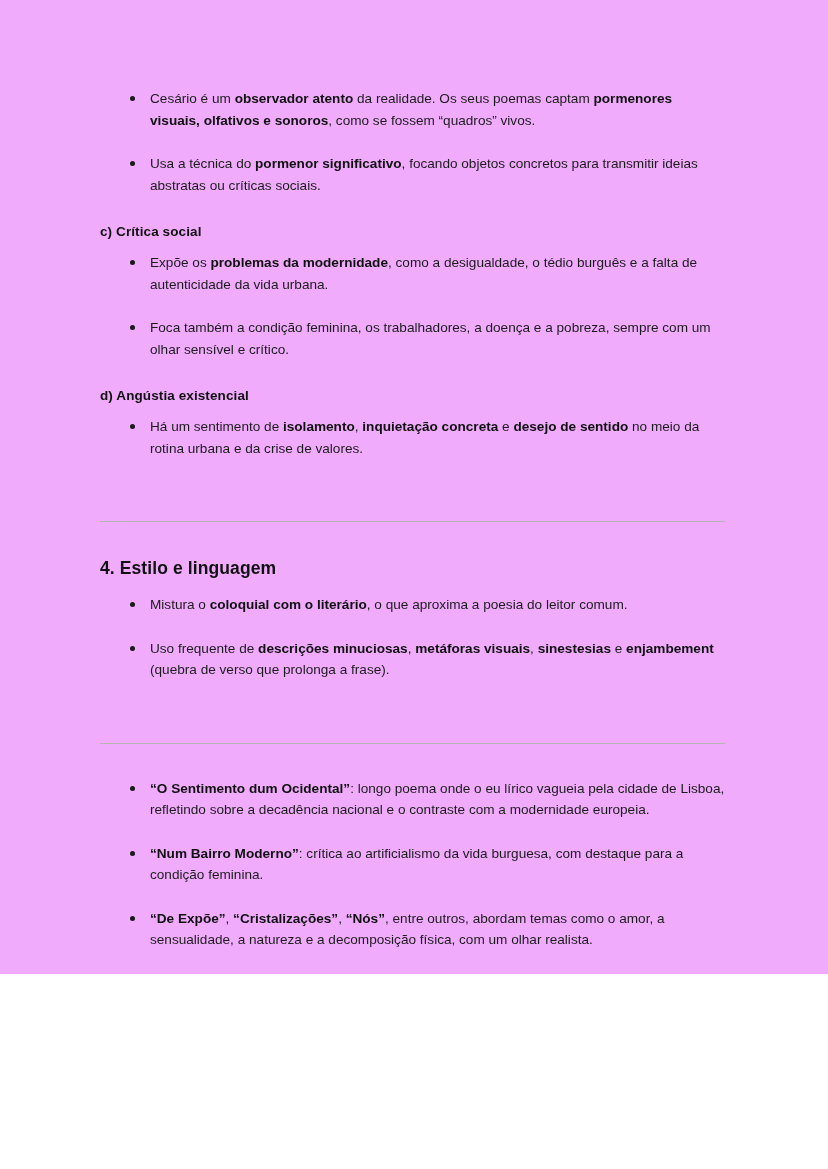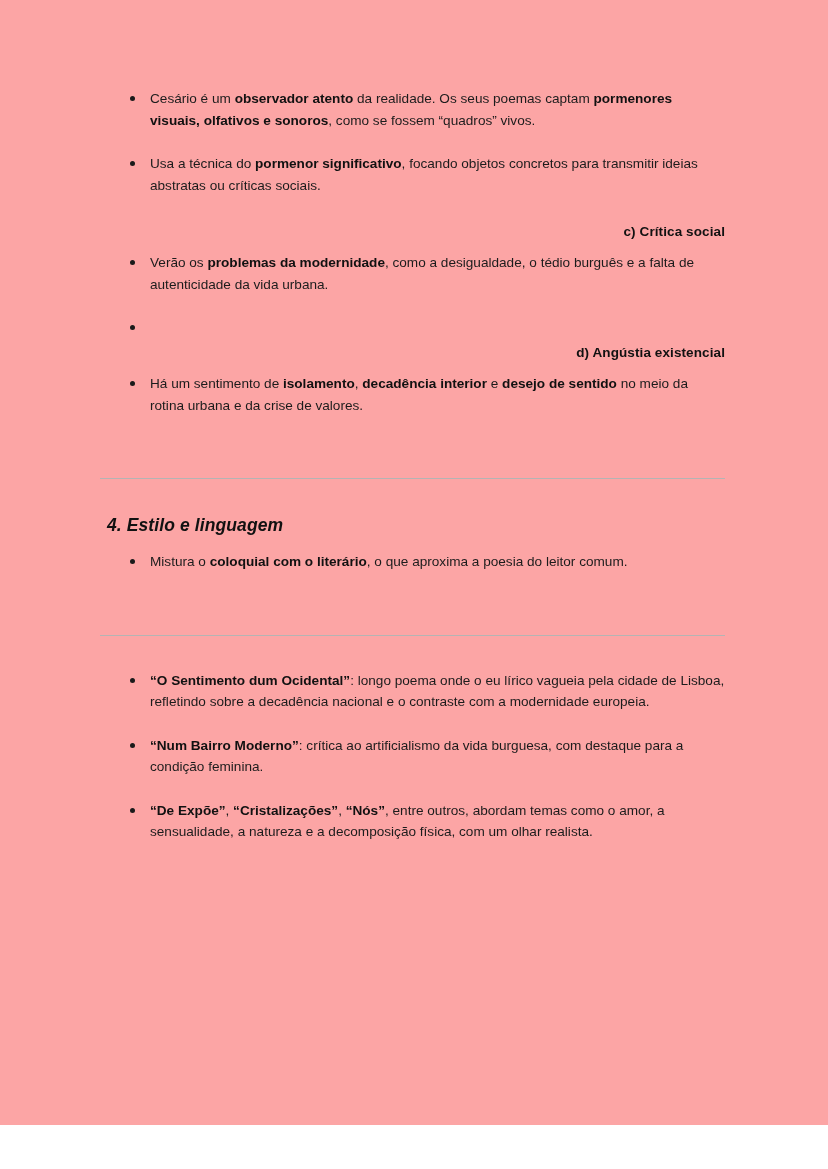--- a/index.html
+++ b/index.html
@@ -12,47 +12,45 @@
     width: 828px;
     height: 1169px;
     font-family: "Liberation Sans", sans-serif;
     color: #1c1c1c;
     -webkit-font-smoothing: antialiased;
     overflow: hidden;
   }
   .page {
     position: relative;
     width: 828px;
-    height: 1125px;
-    background: #fca5a5;
+    height: 974px;
+    background: #f0abfc;
     box-sizing: border-box;
     padding: 88px 100px 0 100px;
   }
   .doc-body {
     width: 625px;
   }
 
   
   .sub-heading {
     font-size: 13.5px;
     font-weight: bold;
     line-height: 20px;
     color: #111111;
     margin: 0 0 10px 0;
     letter-spacing: 0.1px;
-    text-align: right;
   }
   .section-heading {
     font-size: 17.5px;
     font-weight: bold;
     line-height: 24px;
     color: #111111;
-    margin: 0 0 14px 7px;
+    margin: 0 0 14px 0;
     letter-spacing: 0.1px;
-    font-style: italic;
   }
 
   
   ul.bullets {
     list-style: none;
     margin: 0;
     padding: 0;
   }
   ul.bullets > li {
     position: relative;
@@ -97,35 +95,36 @@
 
 <div class="page">
   <div class="doc-body" id="doc-body">
       <ul class="bullets">
         <li><span class="bullet-dot"></span><span class="li-text"><span>Cesário é um </span><b>observador atento</b><span> da realidade. Os seus poemas captam </span><b>pormenores visuais, olfativos e sonoros</b><span>, como se fossem “quadros” vivos.</span></span></li>
         <li><span class="bullet-dot"></span><span class="li-text"><span>Usa a técnica do </span><b>pormenor significativo</b><span>, focando objetos concretos para transmitir ideias abstratas ou críticas sociais.</span></span></li>
       </ul>
       <div class="gap-after-list"></div>
       <div class="sub-heading">c) Crítica social</div>
       <ul class="bullets">
-        <li><span class="bullet-dot"></span><span class="li-text"><span>Verão os </span><b>problemas da modernidade</b><span>, como a desigualdade, o tédio burguês e a falta de autenticidade da vida urbana.</span></span></li>
-        <li><span class="bullet-dot"></span></li>
+        <li><span class="bullet-dot"></span><span class="li-text"><span>Expõe os </span><b>problemas da modernidade</b><span>, como a desigualdade, o tédio burguês e a falta de autenticidade da vida urbana.</span></span></li>
+        <li><span class="bullet-dot"></span><span class="li-text"><span>Foca também a condição feminina, os trabalhadores, a doença e a pobreza, sempre com um olhar sensível e crítico.</span></span></li>
       </ul>
       <div class="gap-after-list"></div>
       <div class="sub-heading">d) Angústia existencial</div>
       <ul class="bullets">
-        <li><span class="bullet-dot"></span><span class="li-text"><span>Há um sentimento de </span><b>isolamento</b><span>, </span><b>decadência interior</b><span> e </span><b>desejo de sentido</b><span> no meio da rotina urbana e da crise de valores.</span></span></li>
+        <li><span class="bullet-dot"></span><span class="li-text"><span>Há um sentimento de </span><b>isolamento</b><span>, </span><b>inquietação concreta</b><span> e </span><b>desejo de sentido</b><span> no meio da rotina urbana e da crise de valores.</span></span></li>
       </ul>
       <div class="gap-after-list"></div>
       <div class="rule-space-top"></div>
       <hr class="divider">
       <div class="rule-space-bottom"></div>
       <div class="section-heading">4. Estilo e linguagem</div>
       <ul class="bullets">
         <li><span class="bullet-dot"></span><span class="li-text"><span>Mistura o </span><b>coloquial com o literário</b><span>, o que aproxima a poesia do leitor comum.</span></span></li>
+        <li><span class="bullet-dot"></span><span class="li-text"><span>Uso frequente de </span><b>descrições minuciosas</b><span>, </span><b>metáforas visuais</b><span>, </span><b>sinestesias</b><span> e </span><b>enjambement</b><span> (quebra de verso que prolonga a frase).</span></span></li>
       </ul>
       <div class="gap-after-list"></div>
       <div class="rule-space-top"></div>
       <hr class="divider">
       <div class="rule-space-bottom"></div>
       <ul class="bullets">
         <li><span class="bullet-dot"></span><span class="li-text"><b>“O Sentimento dum Ocidental”</b><span>: longo poema onde o eu lírico vagueia pela cidade de Lisboa, refletindo sobre a decadência nacional e o contraste com a modernidade europeia.</span></span></li>
         <li><span class="bullet-dot"></span><span class="li-text"><b>“Num Bairro Moderno”</b><span>: crítica ao artificialismo da vida burguesa, com destaque para a condição feminina.</span></span></li>
         <li><span class="bullet-dot"></span><span class="li-text"><b>“De Expõe”</b><span>, </span><b>“Cristalizações”</b><span>, </span><b>“Nós”</b><span>, entre outros, abordam temas como o amor, a sensualidade, a natureza e a decomposição física, com um olhar realista.</span></span></li>
       </ul>

